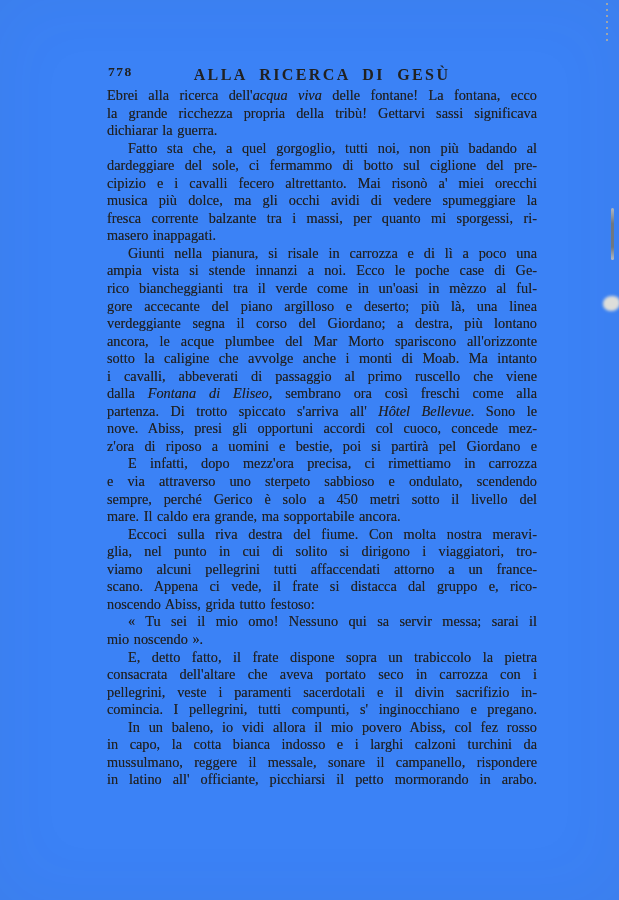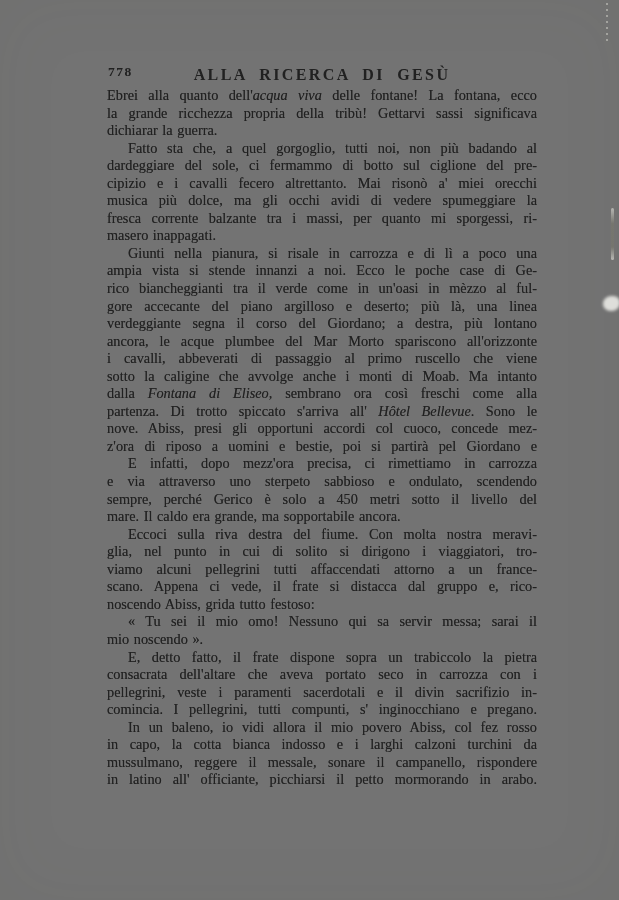--- a/index.html
+++ b/index.html
@@ -4,21 +4,21 @@
 <style>
   html, body { margin: 0; padding: 0; }
   body {
     width: 619px; height: 900px;
     background: #f6f6f3;
     font-family: "Liberation Serif", serif;
   }
   .page {
     position: relative;
     width: 619px; height: 900px;
-    background: #737373;
+    background: #3b82f6;
     box-shadow: inset 0 0 70px rgba(90,85,70,.06);
     overflow: hidden;
     color: #212121;
   }
   .header {
     position: absolute; top: 64px; left: 107px; width: 430px; height: 17px;
   }
   .page-number {
     position: absolute; left: 1px; top: 0;
     font-size: 13.5px; font-weight: 700; letter-spacing: 1.5px;
@@ -67,41 +67,41 @@
 
 <div class="page">
 
   <div class="header">
     <span class="page-number">778</span>
     <div class="running-title">ALLA RICERCA DI GESÙ</div>
   </div>
 
   <div class="text-block">
       <div>
-        <div class="line"><span>Ebrei alla quanto dell'</span><span class="it">acqua viva</span><span> delle fontane! La fontana, ecco</span></div>
+        <div class="line"><span>Ebrei alla ricerca dell'</span><span class="it">acqua viva</span><span> delle fontane! La fontana, ecco</span></div>
         <div class="line"><span>la grande ricchezza propria della tribù! Gettarvi sassi significava</span></div>
         <div class="line no-just"><span>dichiarar la guerra.</span></div>
       </div>
       <div>
         <div class="line indented"><span>Fatto sta che, a quel gorgoglio, tutti noi, non più badando al</span></div>
         <div class="line"><span>dardeggiare del sole, ci fermammo di botto sul ciglione del pre-</span></div>
         <div class="line"><span>cipizio e i cavalli fecero altrettanto. Mai risonò a' miei orecchi</span></div>
         <div class="line"><span>musica più dolce, ma gli occhi avidi di vedere spumeggiare la</span></div>
         <div class="line"><span>fresca corrente balzante tra i massi, per quanto mi sporgessi, ri-</span></div>
         <div class="line no-just"><span>masero inappagati.</span></div>
       </div>
       <div>
         <div class="line indented"><span>Giunti nella pianura, si risale in carrozza e di lì a poco una</span></div>
         <div class="line"><span>ampia vista si stende innanzi a noi. Ecco le poche case di Ge-</span></div>
         <div class="line"><span>rico biancheggianti tra il verde come in un'oasi in mèzzo al ful-</span></div>
         <div class="line"><span>gore accecante del piano argilloso e deserto; più là, una linea</span></div>
         <div class="line"><span>verdeggiante segna il corso del Giordano; a destra, più lontano</span></div>
         <div class="line"><span>ancora, le acque plumbee del Mar Morto spariscono all'orizzonte</span></div>
+        <div class="line"><span>sotto la caligine che avvolge anche i monti di Moab. Ma intanto</span></div>
         <div class="line"><span>i cavalli, abbeverati di passaggio al primo ruscello che viene</span></div>
-        <div class="line"><span>sotto la caligine che avvolge anche i monti di Moab. Ma intanto</span></div>
         <div class="line"><span>dalla </span><span class="it">Fontana di Eliseo,</span><span> sembrano ora così freschi come alla</span></div>
         <div class="line"><span>partenza. Di trotto spiccato s'arriva all' </span><span class="it">Hôtel Bellevue</span><span>. Sono le</span></div>
         <div class="line"><span>nove. Abiss, presi gli opportuni accordi col cuoco, concede mez-</span></div>
         <div class="line"><span>z'ora di riposo a uomini e bestie, poi si partirà pel Giordano e</span></div>
       </div>
       <div>
         <div class="line indented"><span>E infatti, dopo mezz'ora precisa, ci rimettiamo in carrozza</span></div>
         <div class="line"><span>e via attraverso uno sterpeto sabbioso e ondulato, scendendo</span></div>
         <div class="line"><span>sempre, perché Gerico è solo a 450 metri sotto il livello del</span></div>
         <div class="line no-just"><span>mare. Il caldo era grande, ma sopportabile ancora.</span></div>

